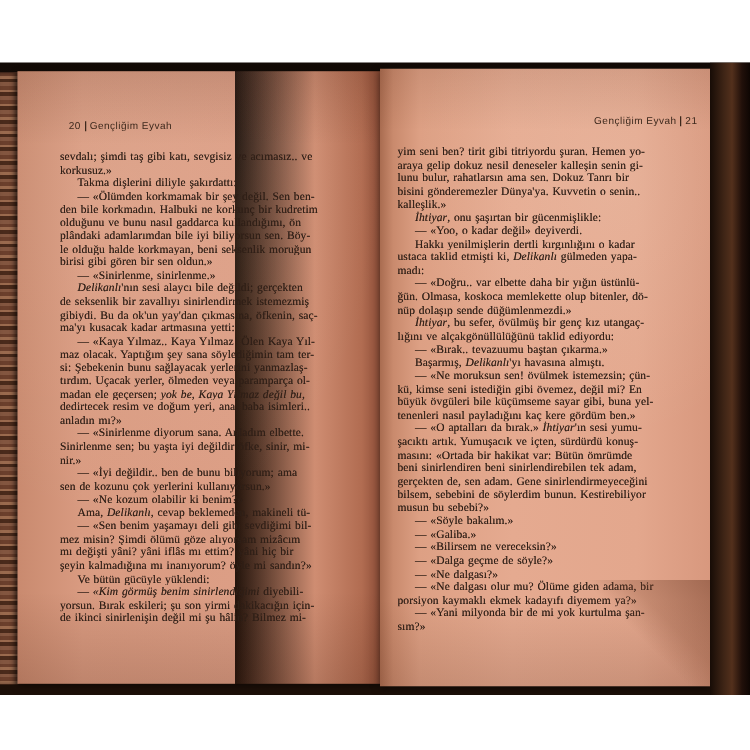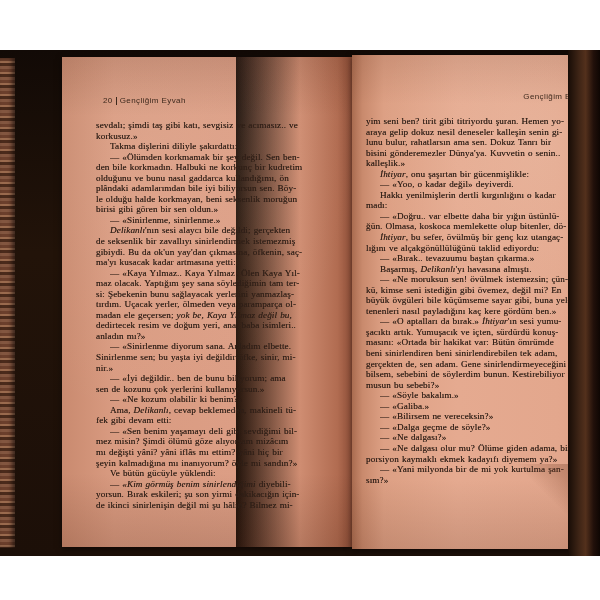--- a/index.html
+++ b/index.html
@@ -12,21 +12,21 @@
     background:linear-gradient(to bottom,#120a06,#221309 40%,#1c0f08);
     overflow:hidden;
   }
   
   .fore-edge{
     position:absolute;left:0;top:8px;width:15px;height:490px;
     background:repeating-linear-gradient(to bottom,
       #6b3f2c 0 3px,#9a6a4e 3px 5px,#4a2a1b 5px 8px,#835640 8px 11px);
     box-shadow:inset -3px 0 4px rgba(0,0,0,.55);
   }
-  .page{position:absolute;box-shadow:0 2px 6px rgba(0,0,0,.5);margin-left:48px;}
+  .page{position:absolute;box-shadow:0 2px 6px rgba(0,0,0,.5);}
   .page-left{
     left:14px;top:7px;width:290px;height:490px;
     background:
       radial-gradient(120% 90% at 30% 20%, rgba(255,235,220,.10), rgba(0,0,0,0) 60%),
       linear-gradient(to bottom, rgba(70,30,15,.16), rgba(0,0,0,0) 12%, rgba(0,0,0,0) 85%, rgba(70,30,15,.18)),
       linear-gradient(to right,#c98a6f 0%,#d99b81 18%,#dc9e85 60%,#d2907406 60%,#cf8d72 82%,#b16c51 95%,#8d4e38 100%);
   }
   .page-right{
     left:304px;top:5px;width:264px;height:494px;
     background:
@@ -100,21 +100,20 @@
         <div class="line"><span>madan ele geçersen; </span><i>yok be, Kaya Yılmaz değil bu,</i><span></span></div>
         <div class="line"><span>dedirtecek resim ve doğum yeri, ana, baba isimleri..</span></div>
         <div class="line"><span>anladın mı?»</span></div>
         <div class="line indent"><span>— «Sinirlenme diyorum sana. Anladım elbette.</span></div>
         <div class="line"><span>Sinirlenme sen; bu yaşta iyi değildir öfke, sinir, mi-</span></div>
         <div class="line"><span>nir.»</span></div>
         <div class="line indent"><span>— «İyi değildir..  ben de bunu biliyorum; ama</span></div>
         <div class="line"><span>sen de kozunu çok yerlerini kullanıyorsun.»</span></div>
         <div class="line indent"><span>— «Ne kozum olabilir ki benim?»</span></div>
         <div class="line indent"><span>Ama, </span><i>Delikanlı</i><span>, cevap beklemeden, makineli tü-</span></div>
-        <div class="line"><span>fek gibi devam etti:</span></div>
         <div class="line indent"><span>— «Sen benim yaşamayı deli gibi sevdiğimi bil-</span></div>
         <div class="line"><span>mez misin? Şimdi ölümü göze alıyorsam mizâcım</span></div>
         <div class="line"><span>mı değişti yâni? yâni iflâs mı ettim? yâni hiç bir</span></div>
         <div class="line"><span>şeyin kalmadığına mı inanıyorum? öyle mi sandın?»</span></div>
         <div class="line indent"><span>Ve bütün gücüyle yüklendi:</span></div>
         <div class="line indent"><span>— </span><i>«Kim görmüş benim sinirlendiğimi</i><span> diyebili-</span></div>
         <div class="line"><span>yorsun. Bırak eskileri; şu son yirmi dakikacığın için-</span></div>
         <div class="line"><span>de ikinci sinirlenişin değil mi şu hâlin? Bilmez mi-</span></div>
       </div>
   </div>
@@ -127,23 +126,25 @@
     </div>
     <div class="text text-right">
         <div class="line"><span>yim seni ben? tirit gibi titriyordu şuran. Hemen yo-</span></div>
         <div class="line"><span>araya gelip dokuz nesil deneseler kalleşin senin gi-</span></div>
         <div class="line"><span>lunu bulur, rahatlarsın ama sen. Dokuz Tanrı bir</span></div>
         <div class="line"><span>bisini gönderemezler Dünya'ya. Kuvvetin o senin..</span></div>
         <div class="line"><span>kalleşlik.»</span></div>
         <div class="line indent"><span></span><i>İhtiyar</i><span>, onu şaşırtan bir gücenmişlikle:</span></div>
         <div class="line indent"><span>— «Yoo, o kadar değil» deyiverdi.</span></div>
         <div class="line indent"><span>Hakkı yenilmişlerin dertli kırgınlığını o kadar</span></div>
+        <div class="line"><span>ustaca taklid etmişti ki, </span><i>Delikanlı</i><span> gülmeden yapa-</span></div>
         <div class="line"><span>madı:</span></div>
         <div class="line indent"><span>— «Doğru..  var elbette daha bir yığın üstünlü-</span></div>
         <div class="line"><span>ğün. Olmasa, koskoca memlekette olup bitenler, dö-</span></div>
+        <div class="line"><span>nüp dolaşıp sende düğümlenmezdi.»</span></div>
         <div class="line indent"><span></span><i>İhtiyar</i><span>, bu sefer, övülmüş bir genç kız utangaç-</span></div>
         <div class="line"><span>lığını ve alçakgönüllülüğünü taklid ediyordu:</span></div>
         <div class="line indent"><span>— «Bırak..  tevazuumu baştan çıkarma.»</span></div>
         <div class="line indent"><span>Başarmış, </span><i>Delikanlı</i><span>'yı havasına almıştı.</span></div>
         <div class="line indent"><span>— «Ne moruksun sen! övülmek istemezsin; çün-</span></div>
         <div class="line"><span>kü, kimse seni istediğin gibi övemez, değil mi? En</span></div>
         <div class="line"><span>büyük övgüleri bile küçümseme sayar gibi, buna yel-</span></div>
         <div class="line"><span>tenenleri nasıl payladığını kaç kere gördüm ben.»</span></div>
         <div class="line indent"><span>— «O aptalları da bırak.» </span><i>İhtiyar</i><span>'ın sesi yumu-</span></div>
         <div class="line"><span>şacıktı artık. Yumuşacık ve içten, sürdürdü konuş-</span></div>

